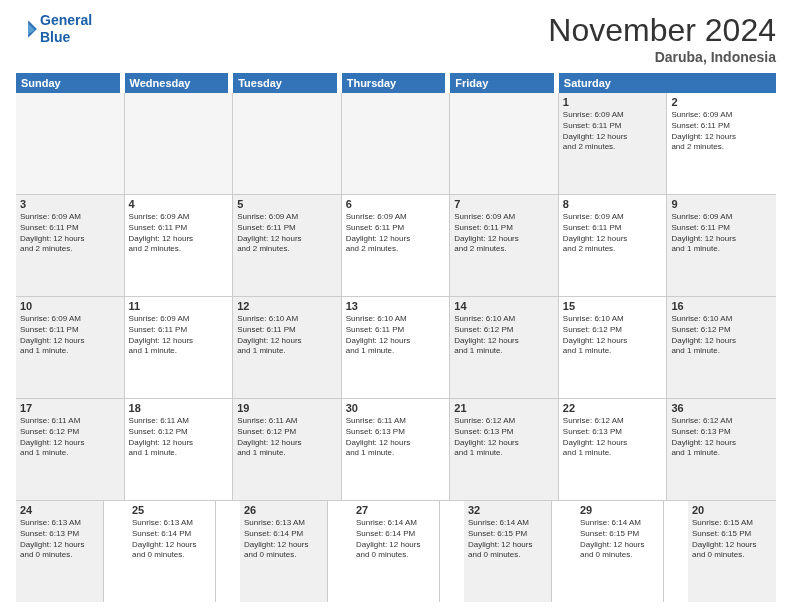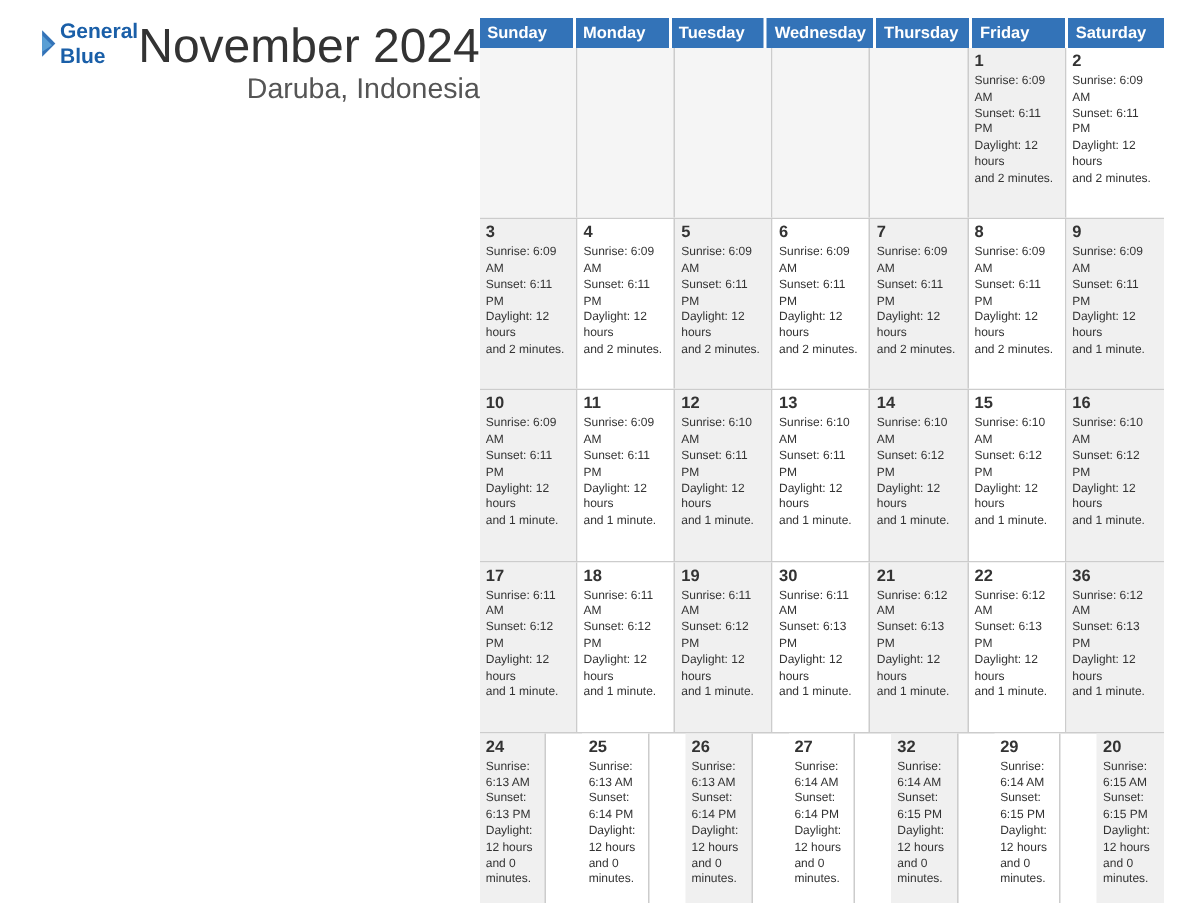--- a/index.html
+++ b/index.html
@@ -8,21 +8,21 @@
       background: #fff;
       width: 792px;
       height: 612px;
       overflow: hidden;
     }
     .page {
       width: 792px;
       height: 612px;
       padding: 12px 16px 10px 16px;
       display: flex;
-      flex-direction: row;
+      flex-direction: column;
     }
     .header {
       display: flex;
       justify-content: space-between;
       align-items: flex-start;
       margin-bottom: 8px;
     }
     .logo {
       display: flex;
       align-items: center;
@@ -40,39 +40,40 @@
     }
     .title-block {
       text-align: right;
     }
     .main-title {
       font-size: 32px;
       font-weight: 300;
       color: #333;
     }
     .sub-title {
-      font-size: 19px;
+      font-size: 14px;
       color: #555;
+      font-weight: bold;
     }
     .calendar {
       flex: 1;
       display: flex;
       flex-direction: column;
     }
     .cal-header-row {
       display: grid;
       grid-template-columns: repeat(7, 1fr);
       background: #3373b8;
     }
     .cal-header-cell {
       color: #fff;
       font-size: 11px;
       font-weight: bold;
       padding: 4px 5px;
-      border-right: 2px solid #ffffff;
+      border-right: 5px solid #ffffff;
     }
     .cal-header-cell:last-child { border-right: none; }
     .cal-body {
       flex: 1;
       display: flex;
       flex-direction: column;
     }
     .cal-row {
       display: grid;
       grid-template-columns: repeat(7, 1fr);
@@ -121,23 +122,22 @@
     </div>
     <div class="title-block">
       <div class="main-title">November 2024</div>
       <div class="sub-title">Daruba, Indonesia</div>
     </div>
   </div>
 
   <div class="calendar">
     <div class="cal-header-row">
     <div class="cal-header-cell">Sunday</div>
-        <div class="cal-header-cell">Monday</div>
+        <div class="cal-header-cell">Wednesday</div>
         <div class="cal-header-cell">Tuesday</div>
-        <div class="cal-header-cell">Wednesday</div>
         <div class="cal-header-cell">Thursday</div>
         <div class="cal-header-cell">Friday</div>
         <div class="cal-header-cell">Saturday</div>
       </div>
     <div class="cal-body">
     <div class="cal-row">
           <div class="cal-cell empty"></div>
           <div class="cal-cell empty"></div>
           <div class="cal-cell empty"></div>
           <div class="cal-cell empty"></div>

